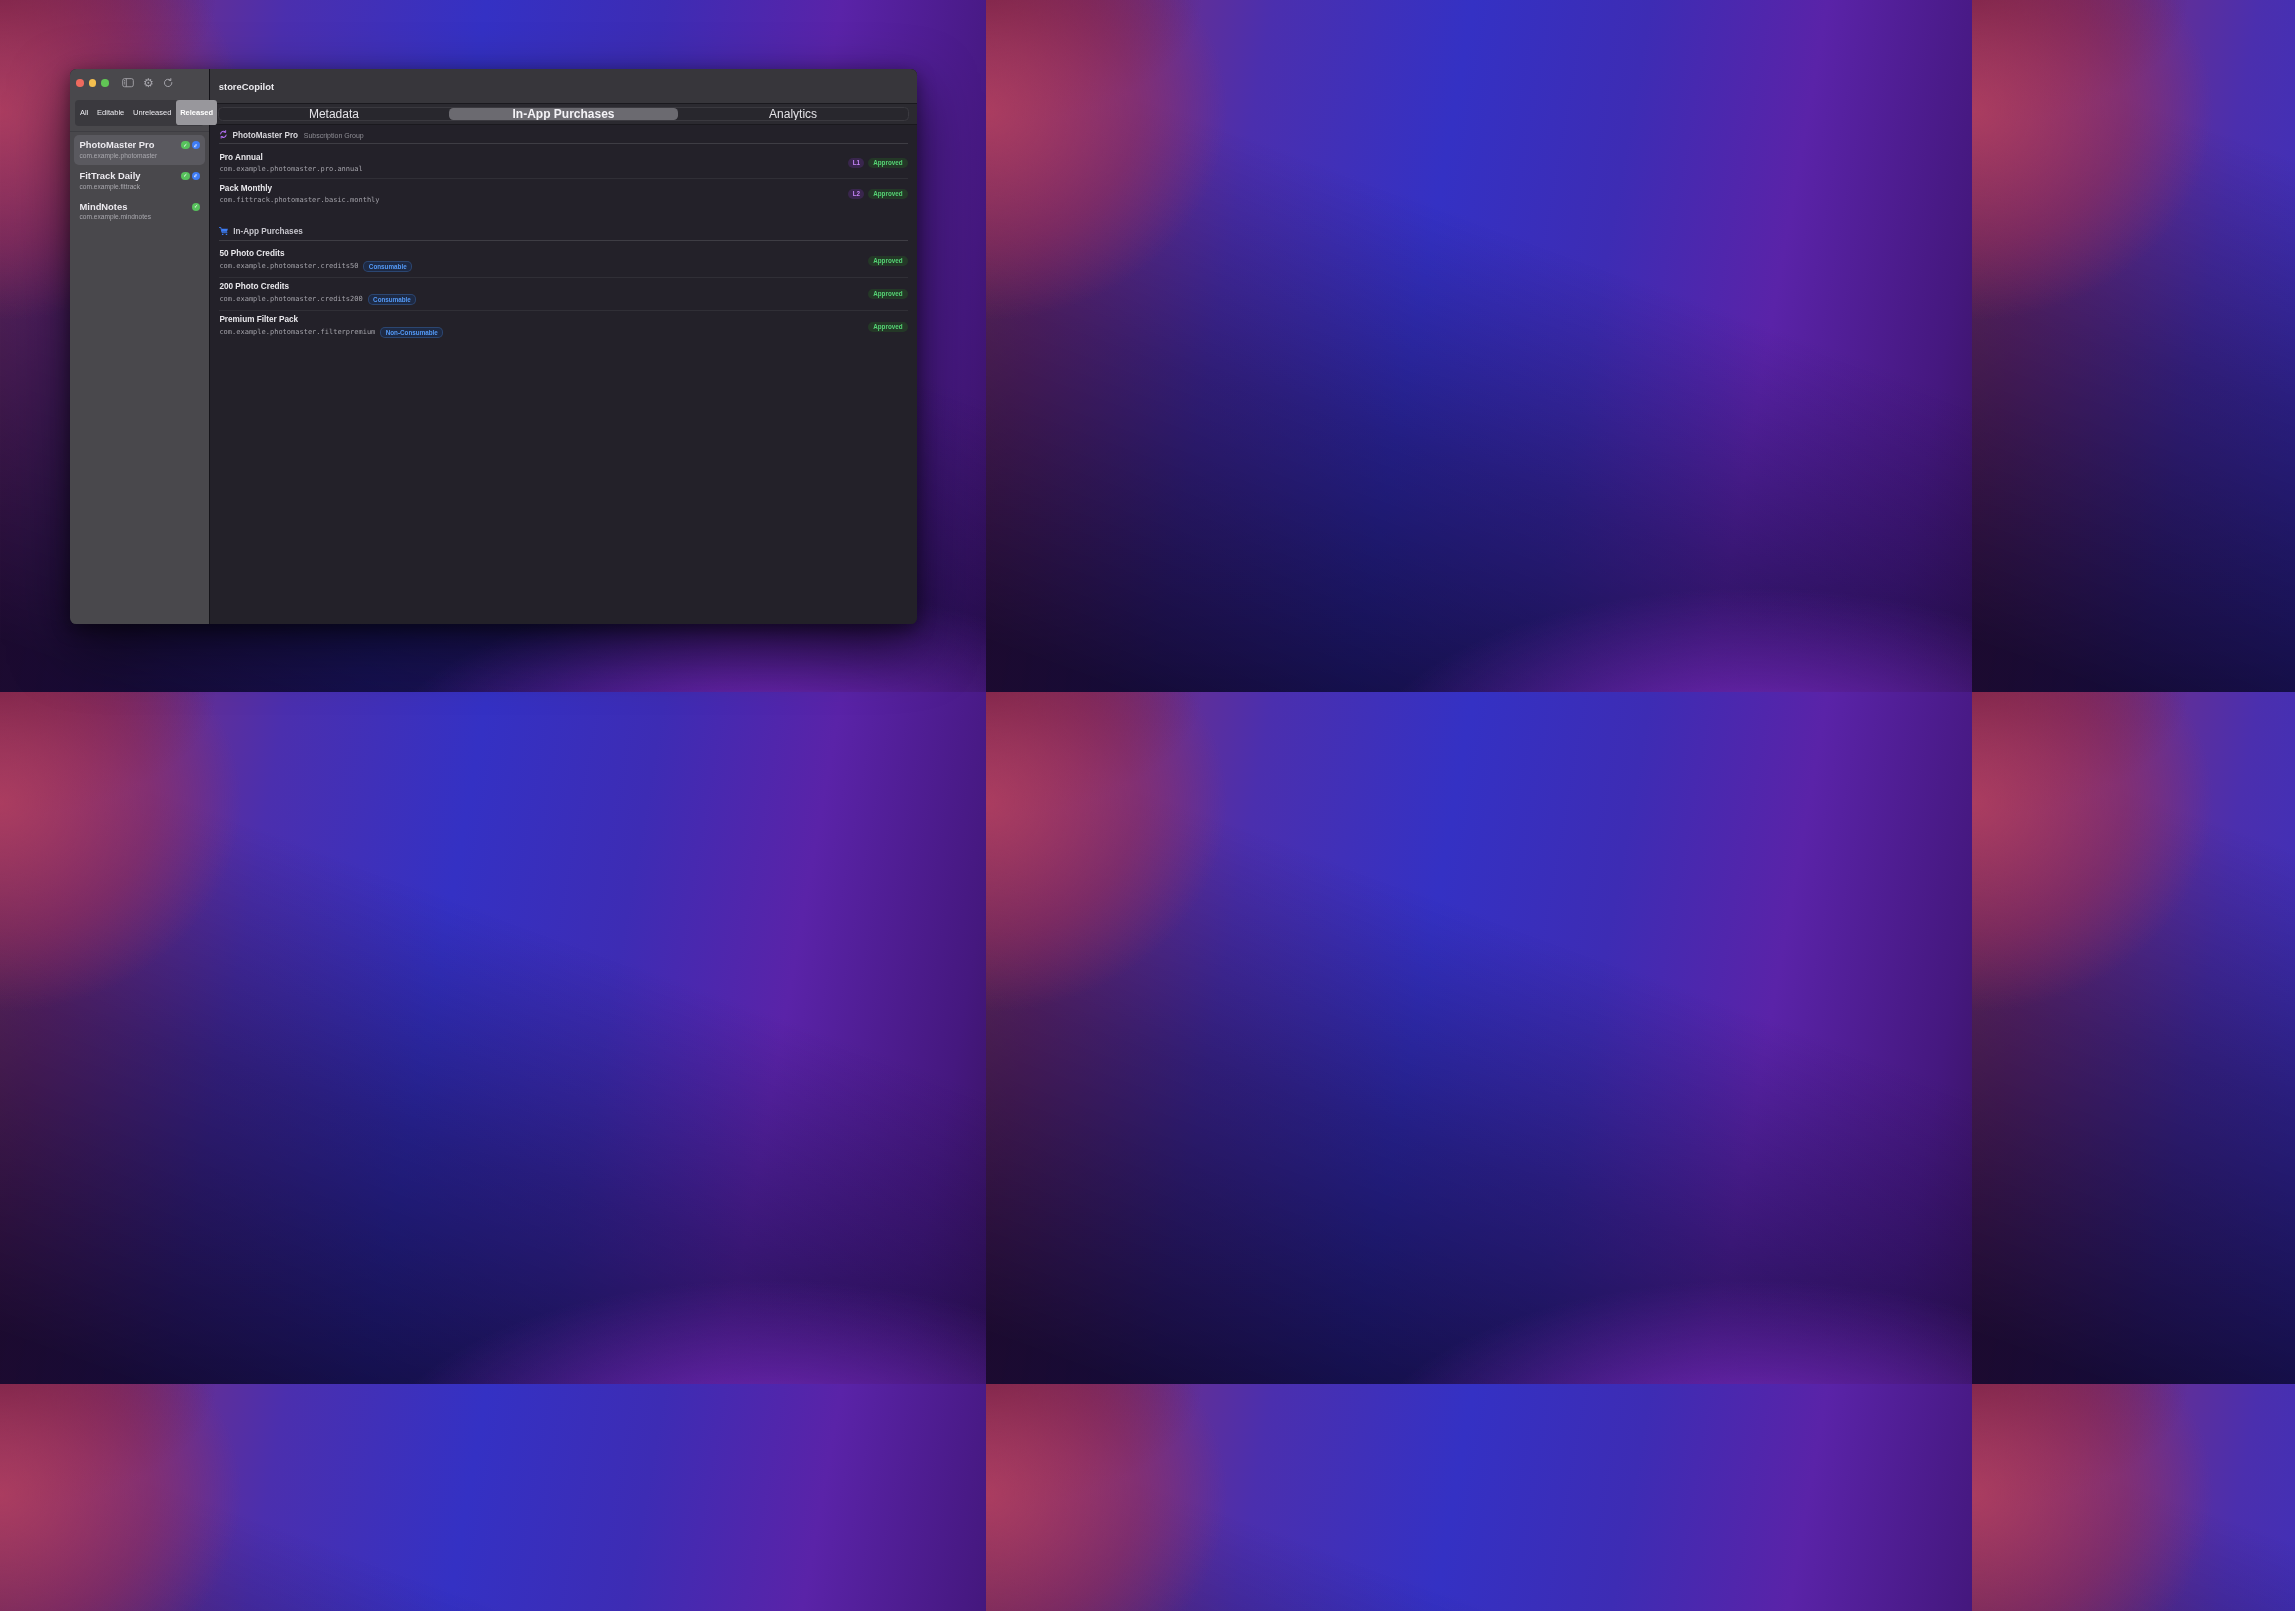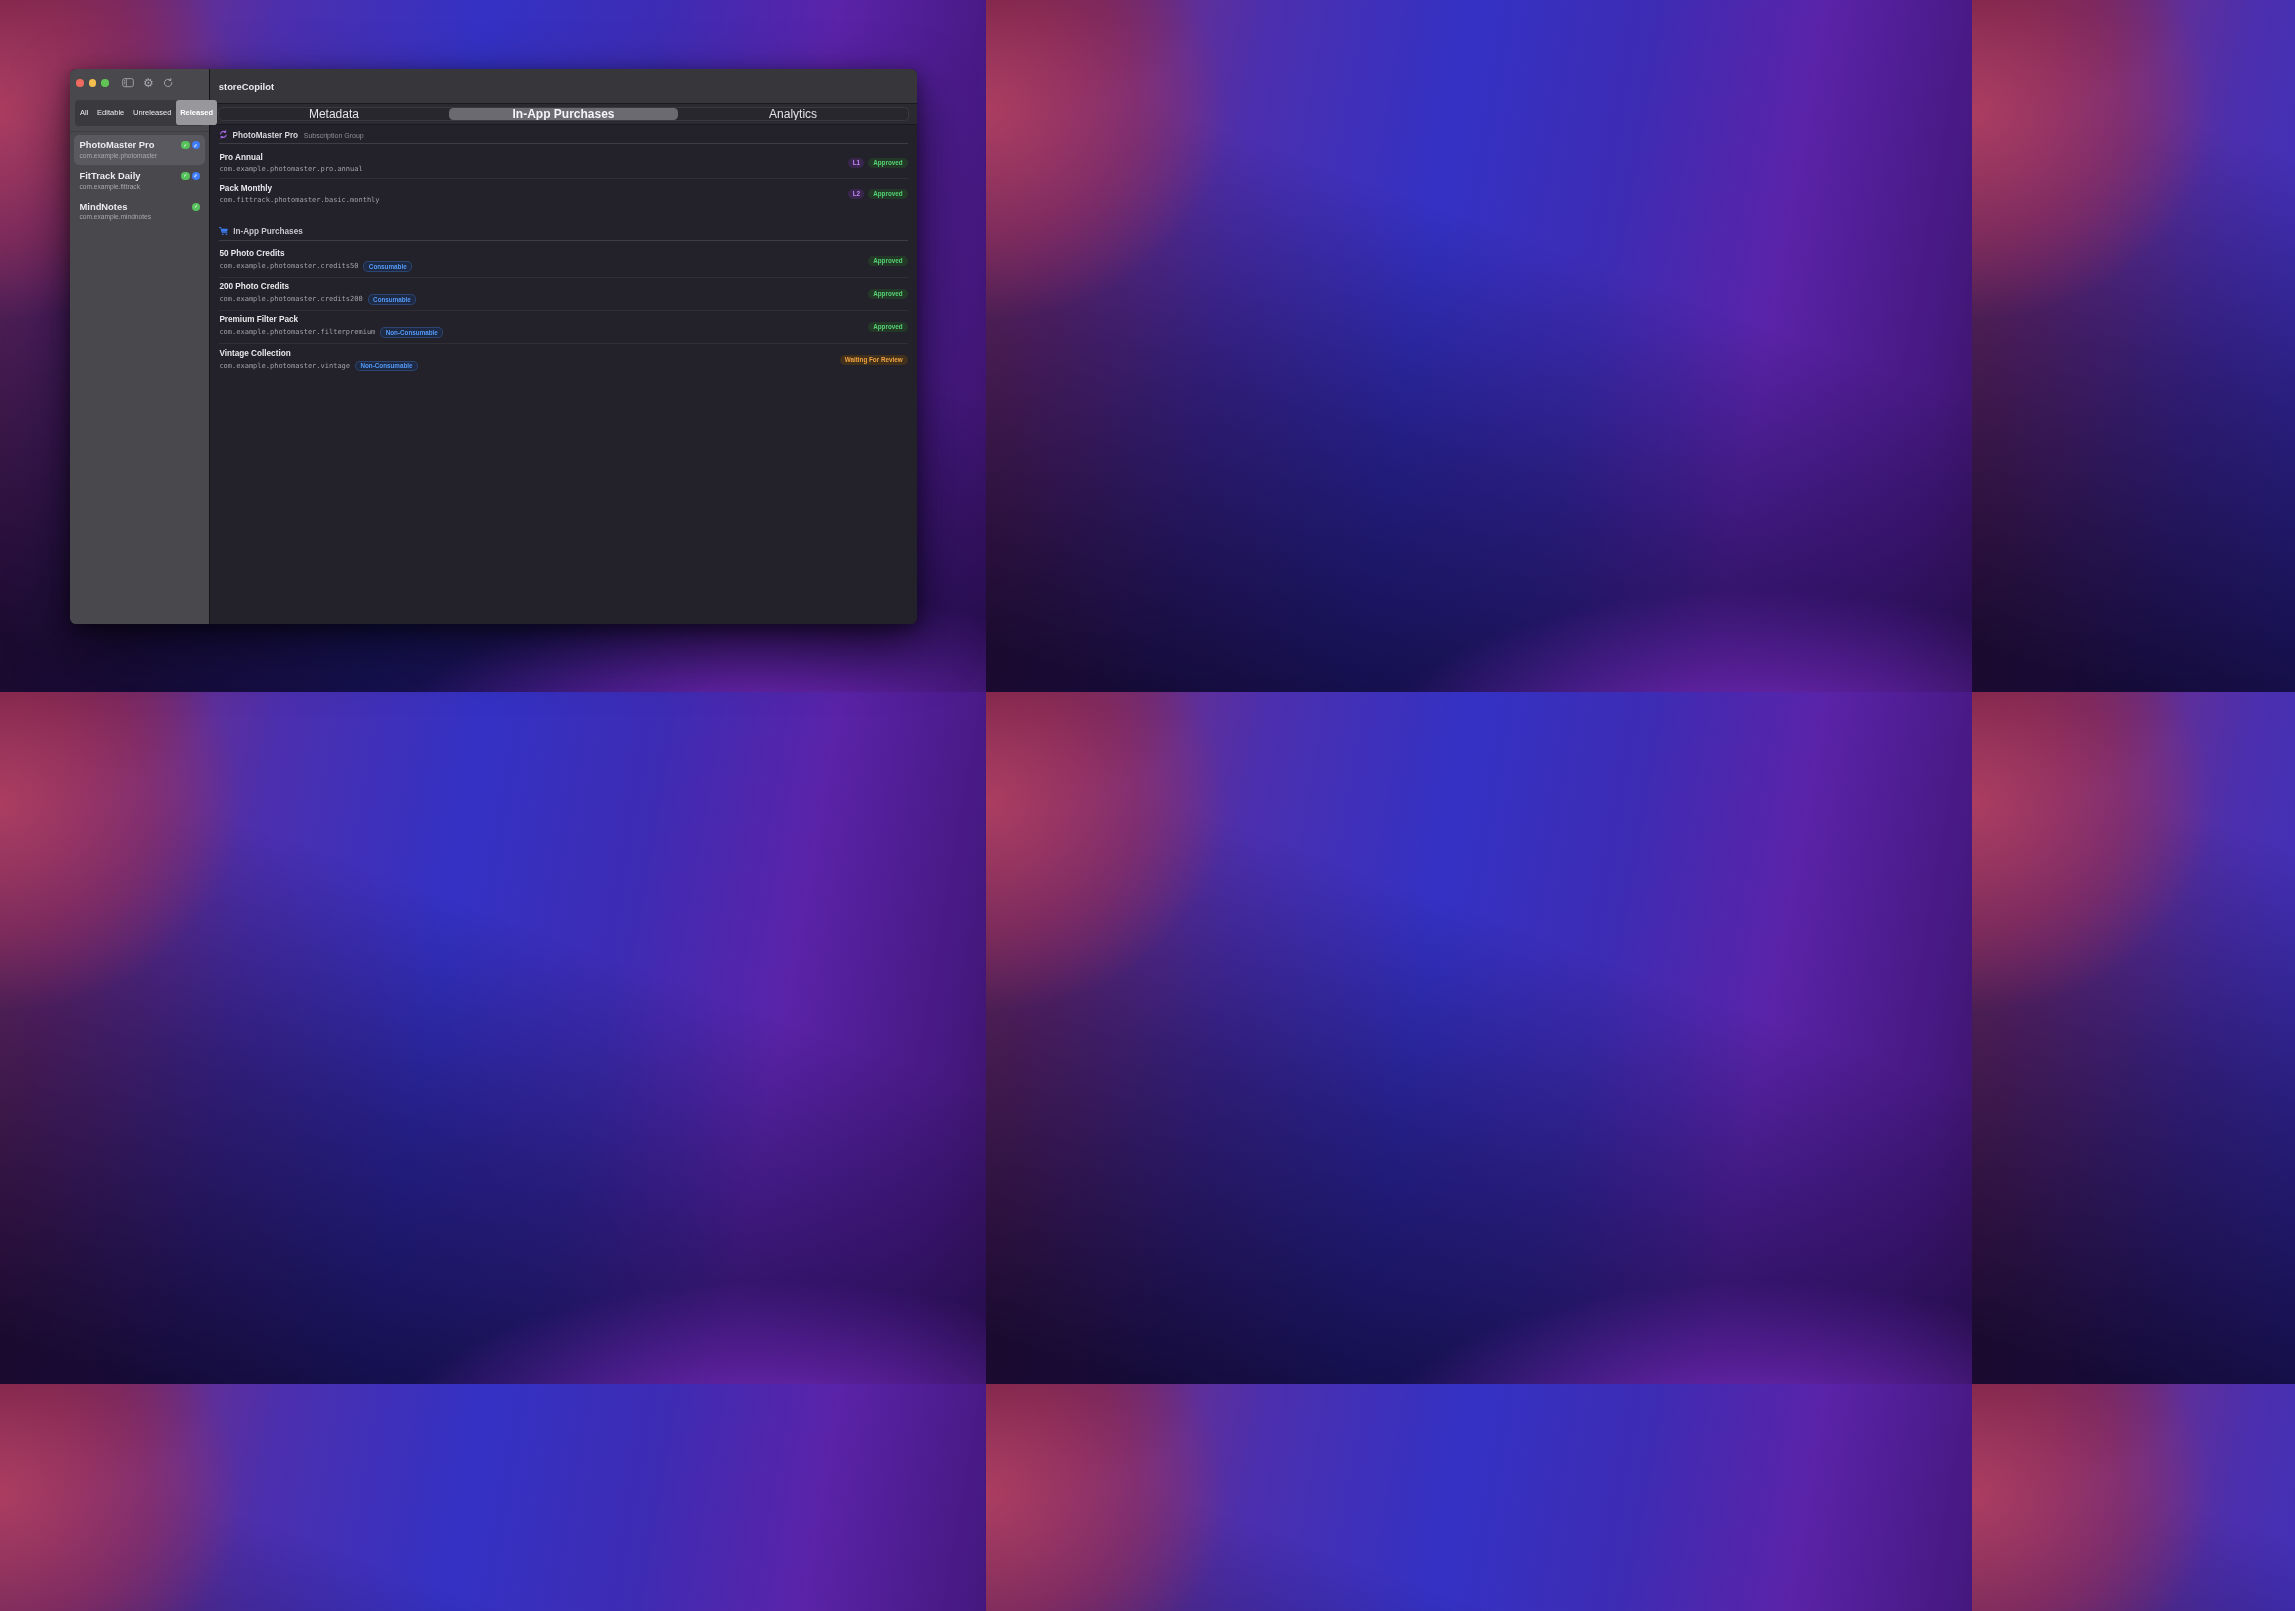--- a/index.html
+++ b/index.html
@@ -277,31 +277,19 @@
               <div class="pid-line">
                 <span class="pid">com.example.photomaster.filterpremium</span>
                 <span class="pill type">Non-Consumable</span>
               </div>
             </div>
             <div class="pbadges">
               <span class="pill approved">Approved</span>
             </div>
           </div>
 
-          <div class="prow">
-            <div class="pinfo">
-              <div class="pname">Vintage Collection</div>
-              <div class="pid-line">
-                <span class="pid">com.example.photomaster.vintage</span>
-                <span class="pill type">Non-Consumable</span>
-              </div>
-            </div>
-            <div class="pbadges">
-              <span class="pill waiting-for-review">Waiting For Review</span>
-            </div>
-          </div>
 
       </div>
 
     </div>
   </div>
 </div>
 
 
 </body></html>

